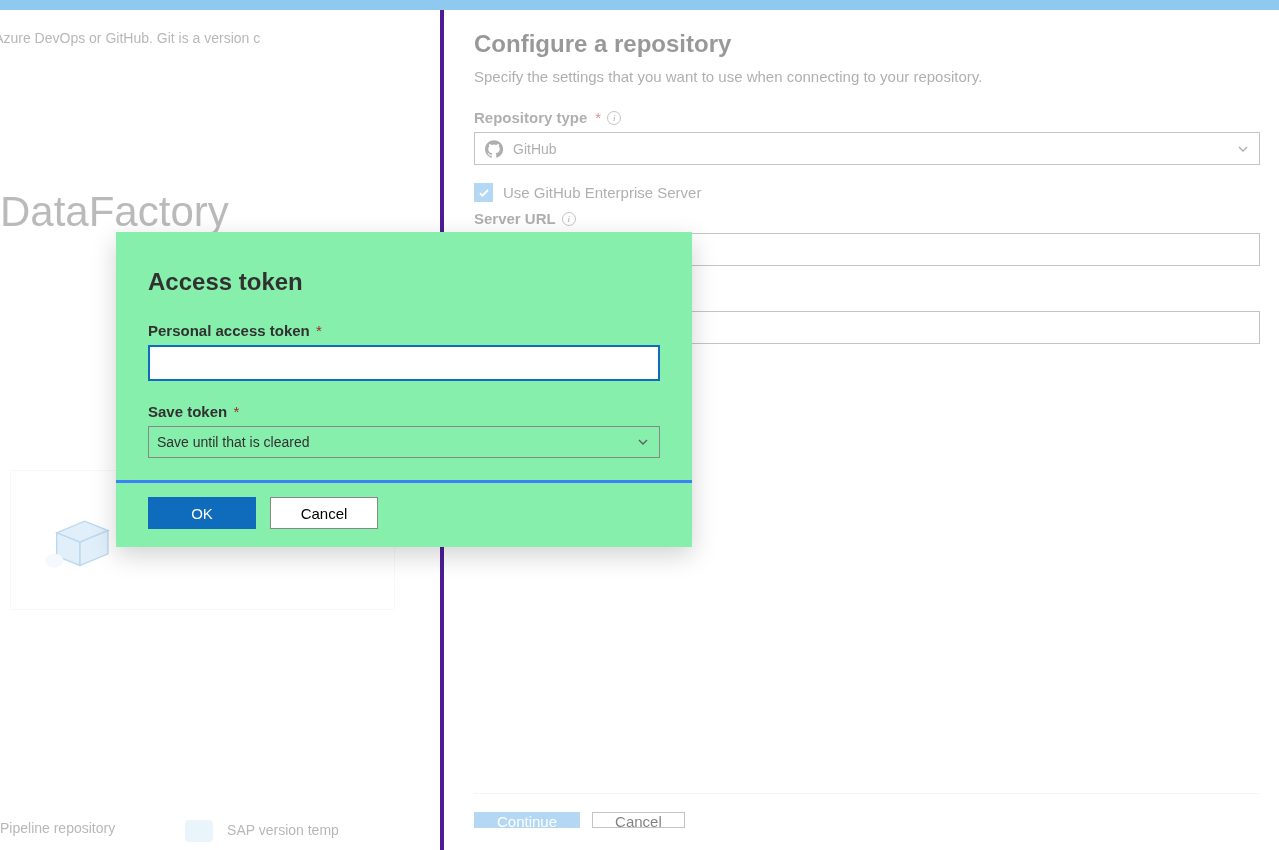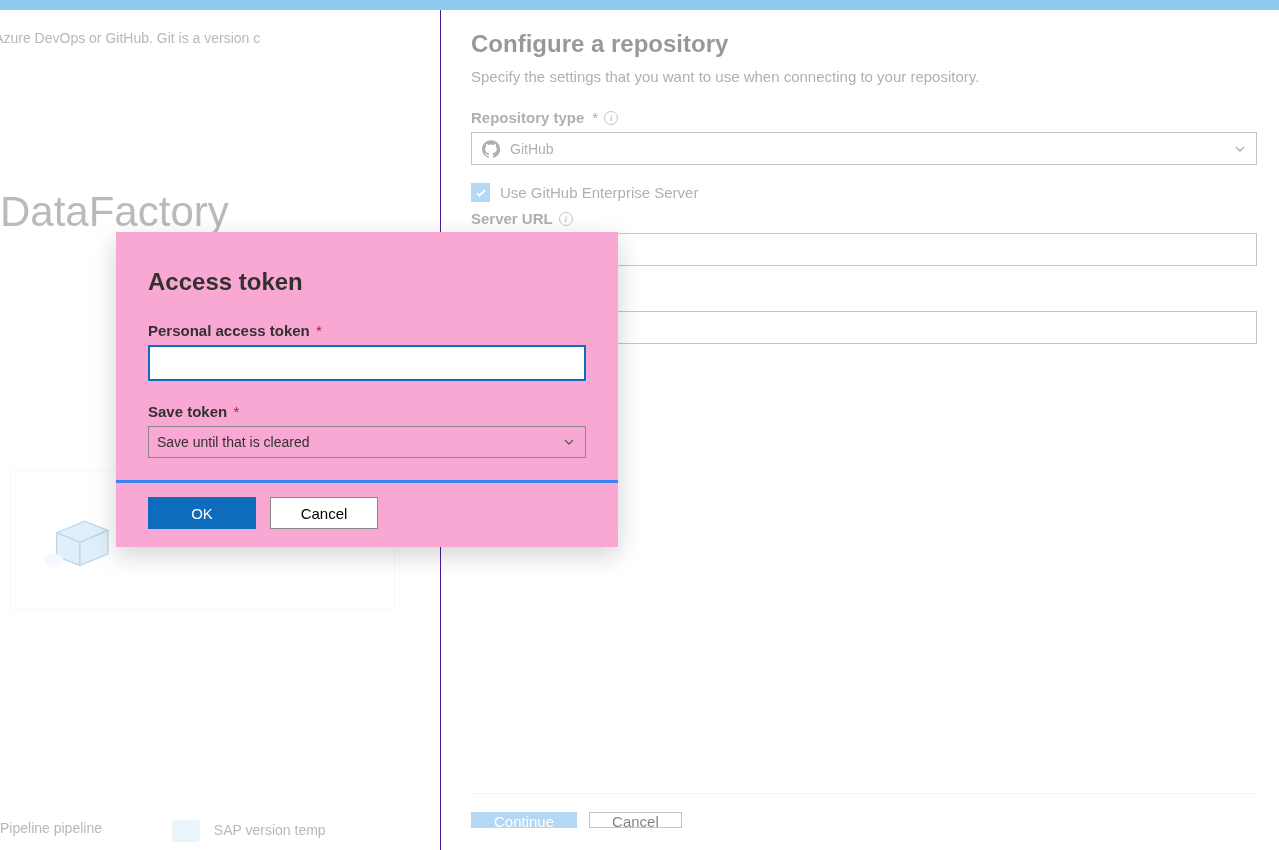--- a/index.html
+++ b/index.html
@@ -35,21 +35,21 @@
   }
   .bg-card .cube { position:absolute; left:34px; top:40px; width:70px; height:60px; }
   .bg-link-row {
     position:absolute; top:820px; left:0; display:flex; gap:70px; color:#605e5c;
   }
   .bg-cyl { width:28px; height:22px; display:inline-block; background:#d0e6f6; border-radius:4px; margin-right:10px; vertical-align:middle;}
 
   
   .panel {
     position:absolute; top:10px; right:0; bottom:0; width:839px;
-    background:#fff; border-left:1px solid #4c1d95;
+    background:#fff; border-left:4px solid #4c1d95;
     padding:20px 20px 0 30px;
     display:flex; flex-direction:column;
   }
   .panel-overlay {         
     position:absolute; inset:0; background:rgba(255,255,255,0.5); pointer-events:none;
   }
   .panel h1 { font-size:24px; font-weight:600; color:#323130; margin-bottom:10px;}
   .panel .sub { color:#605e5c; font-size:15px; margin-bottom:24px;}
   .field-label { font-size:15px; color:#605e5c; font-weight:600; margin-bottom:6px; display:flex; align-items:center; gap:6px;}
   .req { color:#a4262c; font-weight:400; margin-left:2px;}
@@ -64,21 +64,21 @@
   .text-input { width:786px; height:33px; border:1px solid #8a8886; padding:0 10px; color:#605e5c; font-size:14px; background:#fff;}
   .panel-footer {
     margin-top:auto; border-top:1px solid #eaeaea; padding:18px 0 22px;
     display:flex; gap:12px;
   }
   .btn { height:16px; padding:0 22px; font-size:15px; border:1px solid #8a8886; background:#fff; cursor:pointer;}
   .btn.primary { background:#69aee8; color:#fff; border-color:#69aee8;}
 
   
   .modal {
-    position:absolute; top:232px; left:116px; width:502px; background:#f9a8d4;
+    position:absolute; top:232px; left:116px; width:576px; background:#86efac;
     box-shadow:0 8px 24px rgba(0,0,0,0.18); z-index:50;
     display:flex; flex-direction:column;
   }
   .modal-body { padding:36px 32px 22px; }
   .modal h2 { font-size:24px; font-weight:600; margin-bottom:26px;}
   .modal .m-label { font-size:15px; font-weight:600; margin-bottom:6px; display:block;}
   .modal input[type=text]{
     width:100%; height:36px; border:2px solid #0f6cbd; outline:none; padding:0 8px; font-size:14px;
   }
   .modal .m-select{
@@ -110,21 +110,21 @@
       <g fill="#bcdcf5" stroke="#6aa9d8" stroke-width="1.2">
         <polygon points="10,18 34,8 54,16 30,26"></polygon>
         <polygon points="10,18 30,26 30,46 10,38"></polygon>
         <polygon points="30,26 54,16 54,36 30,46"></polygon>
       </g>
       <ellipse cx="8" cy="42" rx="8" ry="6" fill="#e8f2fb"></ellipse>
     </svg>
   </div>
   <div class="bg-link-row">
     <span>
-      <span>Pipeline pipeline</span>
+      <span>Pipeline repository</span>
     </span>
     <span>
       <span class="bg-cyl"></span>
       <span>SAP version temp</span>
     </span>
   </div>
 </div>
 
 <div class="panel">
   <h1>Configure a repository</h1>

